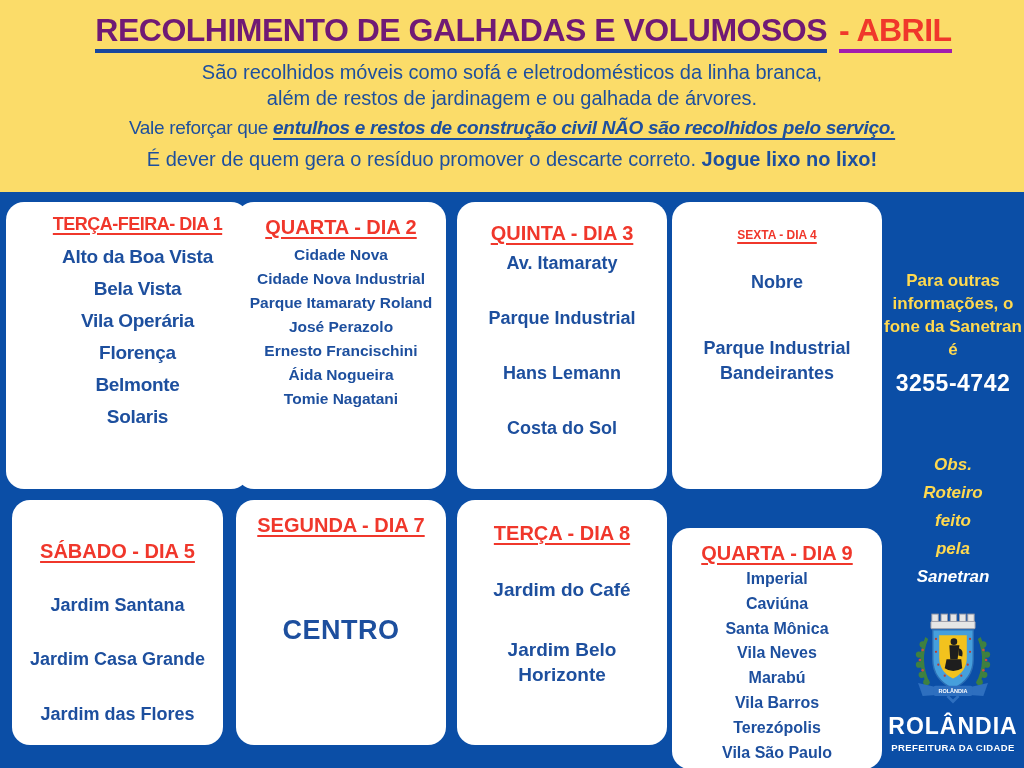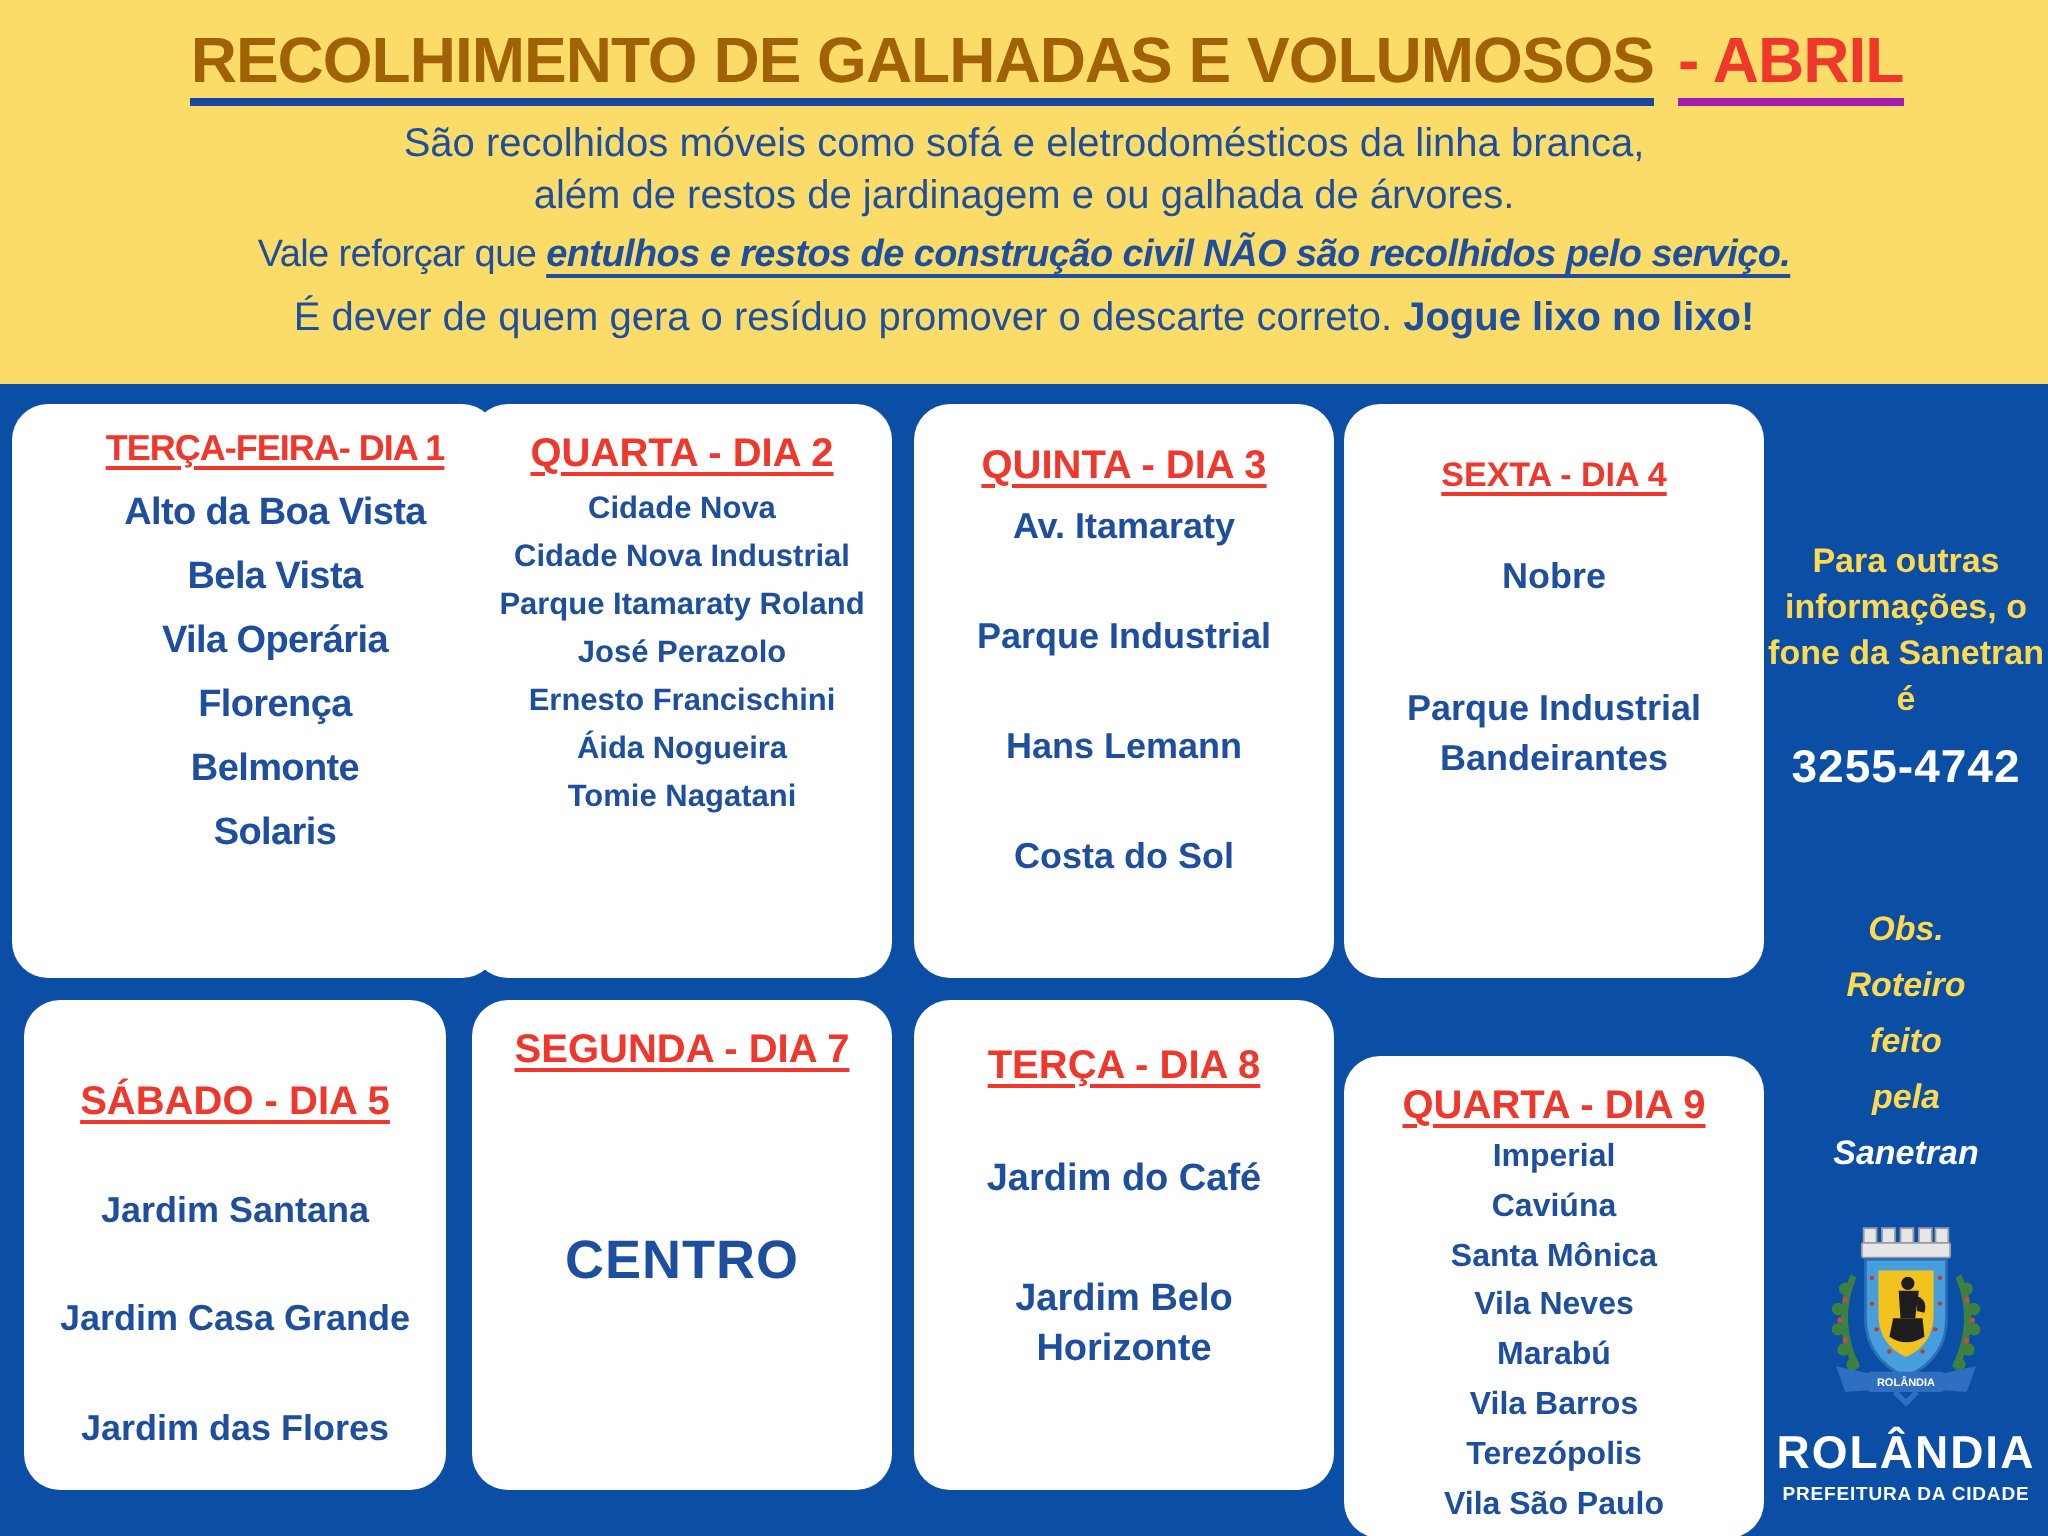--- a/index.html
+++ b/index.html
@@ -10,21 +10,21 @@
     overflow: hidden;
   }
   .poster { position: relative; width: 1024px; height: 768px; background: #0B4EA6; }
 
   
   .header {
     position: absolute; top: 0; left: 0; width: 1024px; height: 192px;
     background: #FBDC69; text-align: center;
   }
   .title { padding-top: 12px; font-size: 32px; font-weight: bold; letter-spacing: -0.5px; line-height: 1.15; }
-  .title .t-main { color: #a16207; border-bottom: 4px solid #17479E; padding-bottom: 1px; margin-left: 23px; }
+  .title .t-main { color: #701a75; border-bottom: 4px solid #17479E; padding-bottom: 1px; margin-left: 23px; }
   .title .t-month { color: #F0372B; border-bottom: 4px solid #a21caf; padding-bottom: 1px; margin-left: 12px; }
   .sub { color: #1D4F9E; font-size: 20px; font-weight: 500; line-height: 1.32; }
   .sub--first { margin-top: 10px; }
   .sub--warning { font-size: 19px; letter-spacing: -0.3px; margin-top: 3px; }
   .sub--warning .em {
     font-weight: bold; font-style: italic;
     text-decoration: underline; text-decoration-thickness: 2px; text-underline-offset: 4px;
   }
   .sub--duty { margin-top: 6px; }
   .sub--duty .b { font-weight: bold; }
@@ -55,21 +55,21 @@
   .c1 .card-title { font-size: 18px; letter-spacing: -0.5px; margin-top: 2px; }
   .c1 .item { font-size: 19px; letter-spacing: -0.3px; line-height: 1.68; }
 
   .c2 .card-title { margin-bottom: 4px; }
   .c2 .item { font-size: 15.5px; line-height: 1.55; }
 
   .c3 .card-title { margin-top: 10px; }
   .c3 .items { gap: 34px; margin-top: 8px; }
   .c3 .item { font-size: 18px; }
 
-  .c4 .card-title { font-size: 17px; margin-top: 16px; text-align: center; }
+  .c4 .card-title { font-size: 12px; margin-top: 16px; text-align: center; }
   .c4 .items { gap: 42px; margin-top: 28px; }
   .c4 .item { font-size: 18px; line-height: 1.35; }
 
   .c5 .card-title { margin-top: 30px; }
   .c5 .items { gap: 30px; margin-top: 30px; }
   .c5 .item { font-size: 18px; line-height: 1.35; }
 
   .c6 .card-title { margin-top: 4px; }
   .c6 .items { margin-top: 78px; }
   .c6 .item { font-size: 27px; letter-spacing: 0.5px; }

